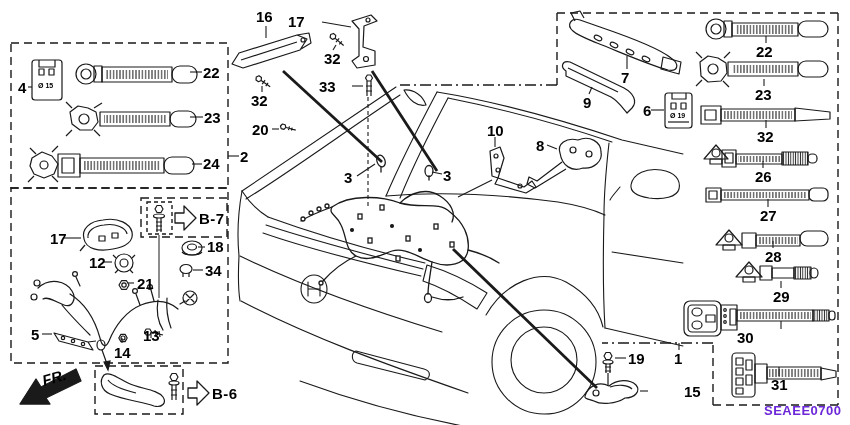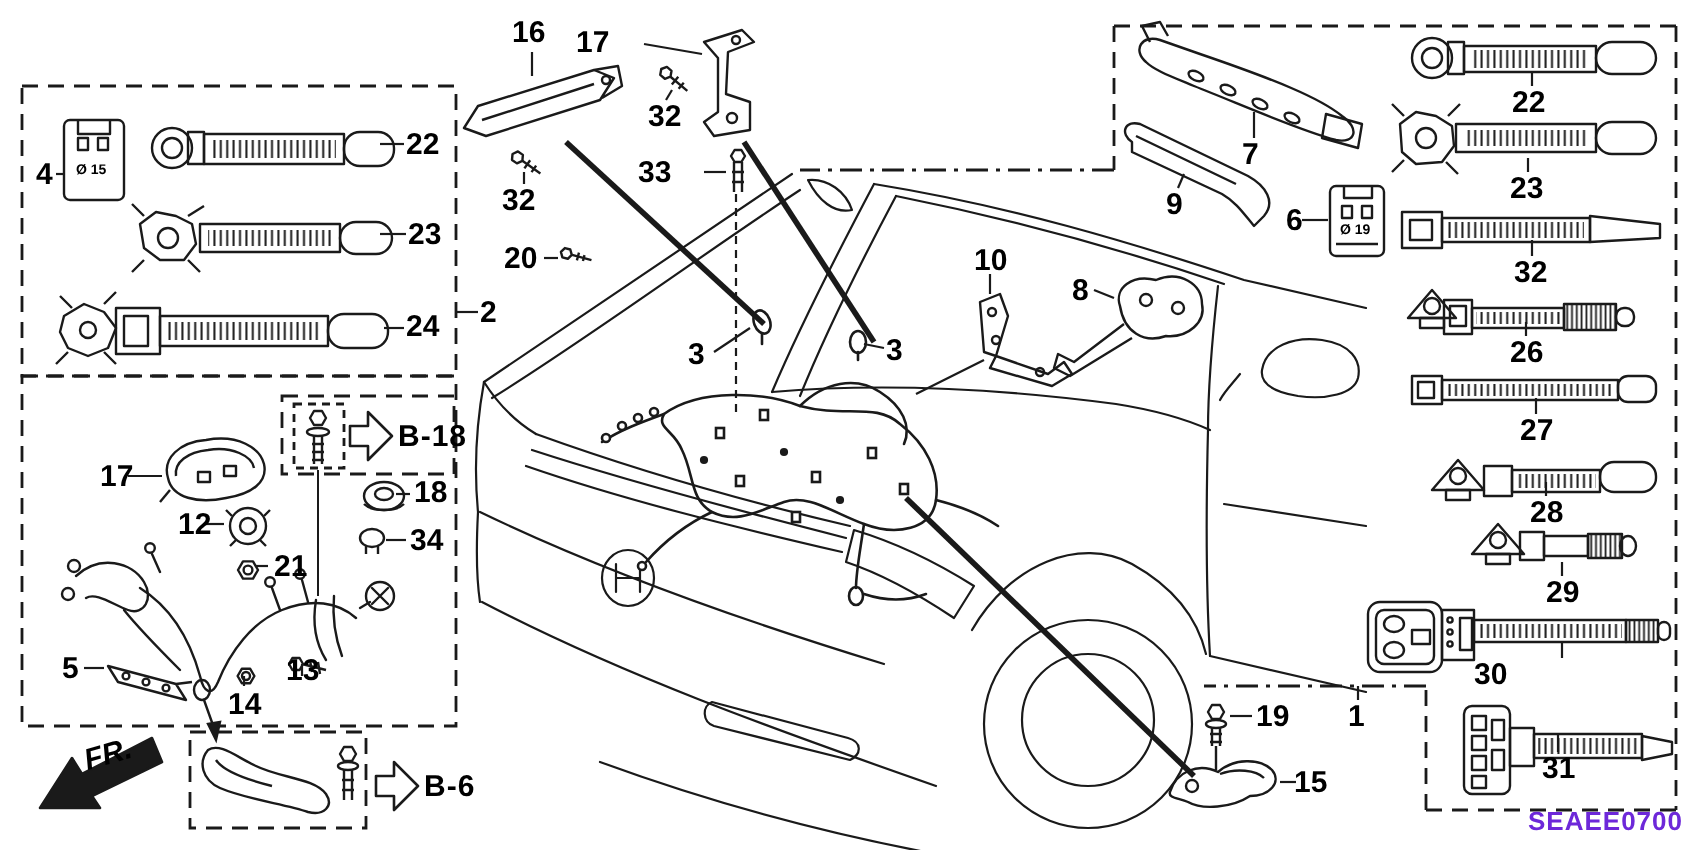--- a/index.html
+++ b/index.html
@@ -458,21 +458,21 @@
 <div class="lbl" style="left:674px;top:351px">1</div>
 <div class="lbl" style="left:50px;top:231px">17</div>
 <div class="lbl" style="left:89px;top:255px">12</div>
 <div class="lbl" style="left:137px;top:276px">21</div>
 <div class="lbl" style="left:207px;top:239px">18</div>
 <div class="lbl" style="left:205px;top:263px">34</div>
 <div class="lbl" style="left:31px;top:327px">5</div>
 <div class="lbl" style="left:114px;top:345px">14</div>
 <div class="lbl" style="left:143px;top:328px">13</div>
 <div class="lbl" style="left:628px;top:351px">19</div>
-<div class="lbl" style="left:647px;top:384px">15</div>
-
-<div class="ref-lbl" style="left:199px;top:211px">B-18</div>
+<div class="lbl" style="left:684px;top:384px">15</div>
+
+<div class="ref-lbl" style="left:199px;top:211px">B-7</div>
 <div class="ref-lbl" style="left:212px;top:386px">B-6</div>
 <div class="fr" style="left:42px;top:369px">FR.</div>
 <div class="sz" style="left:38px;top:82px">Ø 15</div>
 <div class="sz" style="left:670px;top:112px">Ø 19</div>
 <div class="code" style="left:764px;top:404px">SEAEE0700</div>
 </div>
 
 </body></html>

